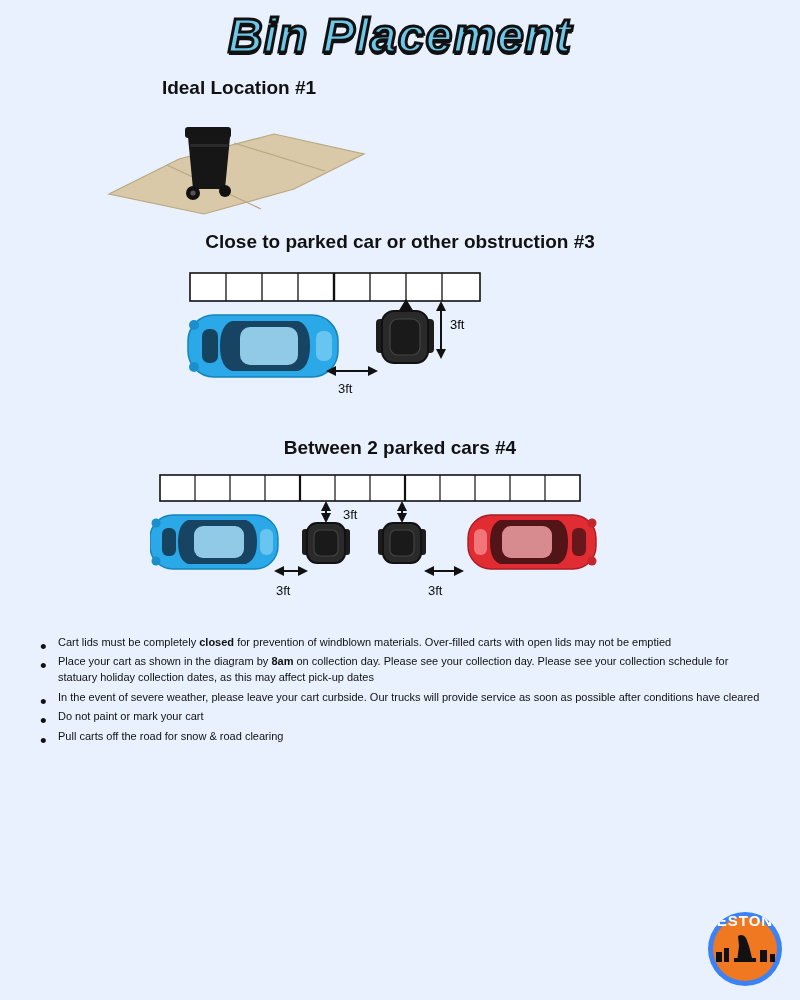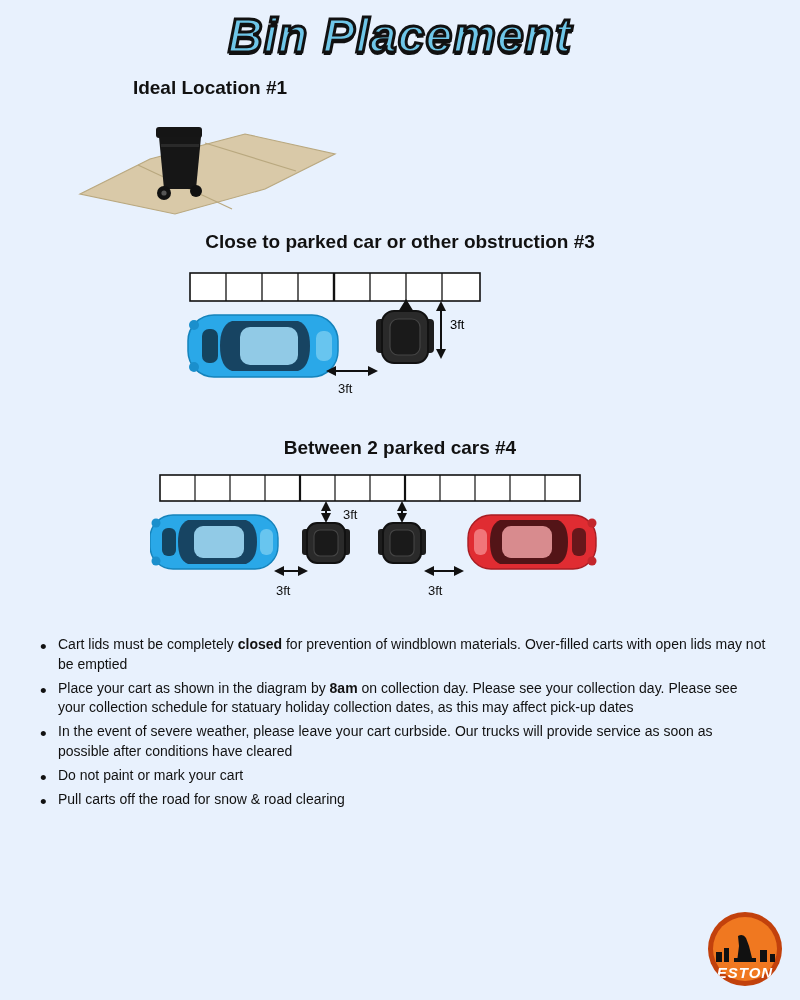--- a/index.html
+++ b/index.html
@@ -44,20 +44,21 @@
     font-weight: bold;
     color: #111;
     text-align: center;
   }
 
   .row-2col {
     display: flex;
     justify-content: space-between;
     padding: 0 60px;
     margin-top: 14px;
+    margin-left: 29px;
   }
   .col {
     width: 300px;
     text-align: center;
   }
 
   .fig {
     position: relative;
     margin: 0 auto;
     text-decoration: underline;
@@ -72,21 +73,21 @@
 
   
   .bullets {
     margin: 14px 34px 0 34px;
     padding: 0;
     list-style: none;
   }
   .bullets li {
     position: relative;
     padding-left: 24px;
-    font-size: 14px;
+    font-size: 11px;
     line-height: 1.42;
     color: #111;
     margin-bottom: 4px;
   }
   .bullets li::before {
     content: "•";
     position: absolute;
     left: 6px;
     top: -1px;
     font-size: 19px;
@@ -94,26 +95,25 @@
   .bullets b { font-weight: bold; }
 
   
   .logo {
     position: absolute;
     right: 18px;
     bottom: 14px;
     width: 74px;
     height: 74px;
     border-radius: 50%;
-    background: #c2410c;
+    background: #3b82f6;
     display: flex;
-    align-items: flex-end;
+    align-items: flex-start;
     justify-content: center;
     overflow: hidden;
-    font-style: italic;
   }
   .logo .sun {
     position: absolute;
     left: 5px; top: 5px;
     width: 64px; height: 64px;
     border-radius: 50%;
     background: #f07820;
   }
   .logo .word {
     position: relative;

